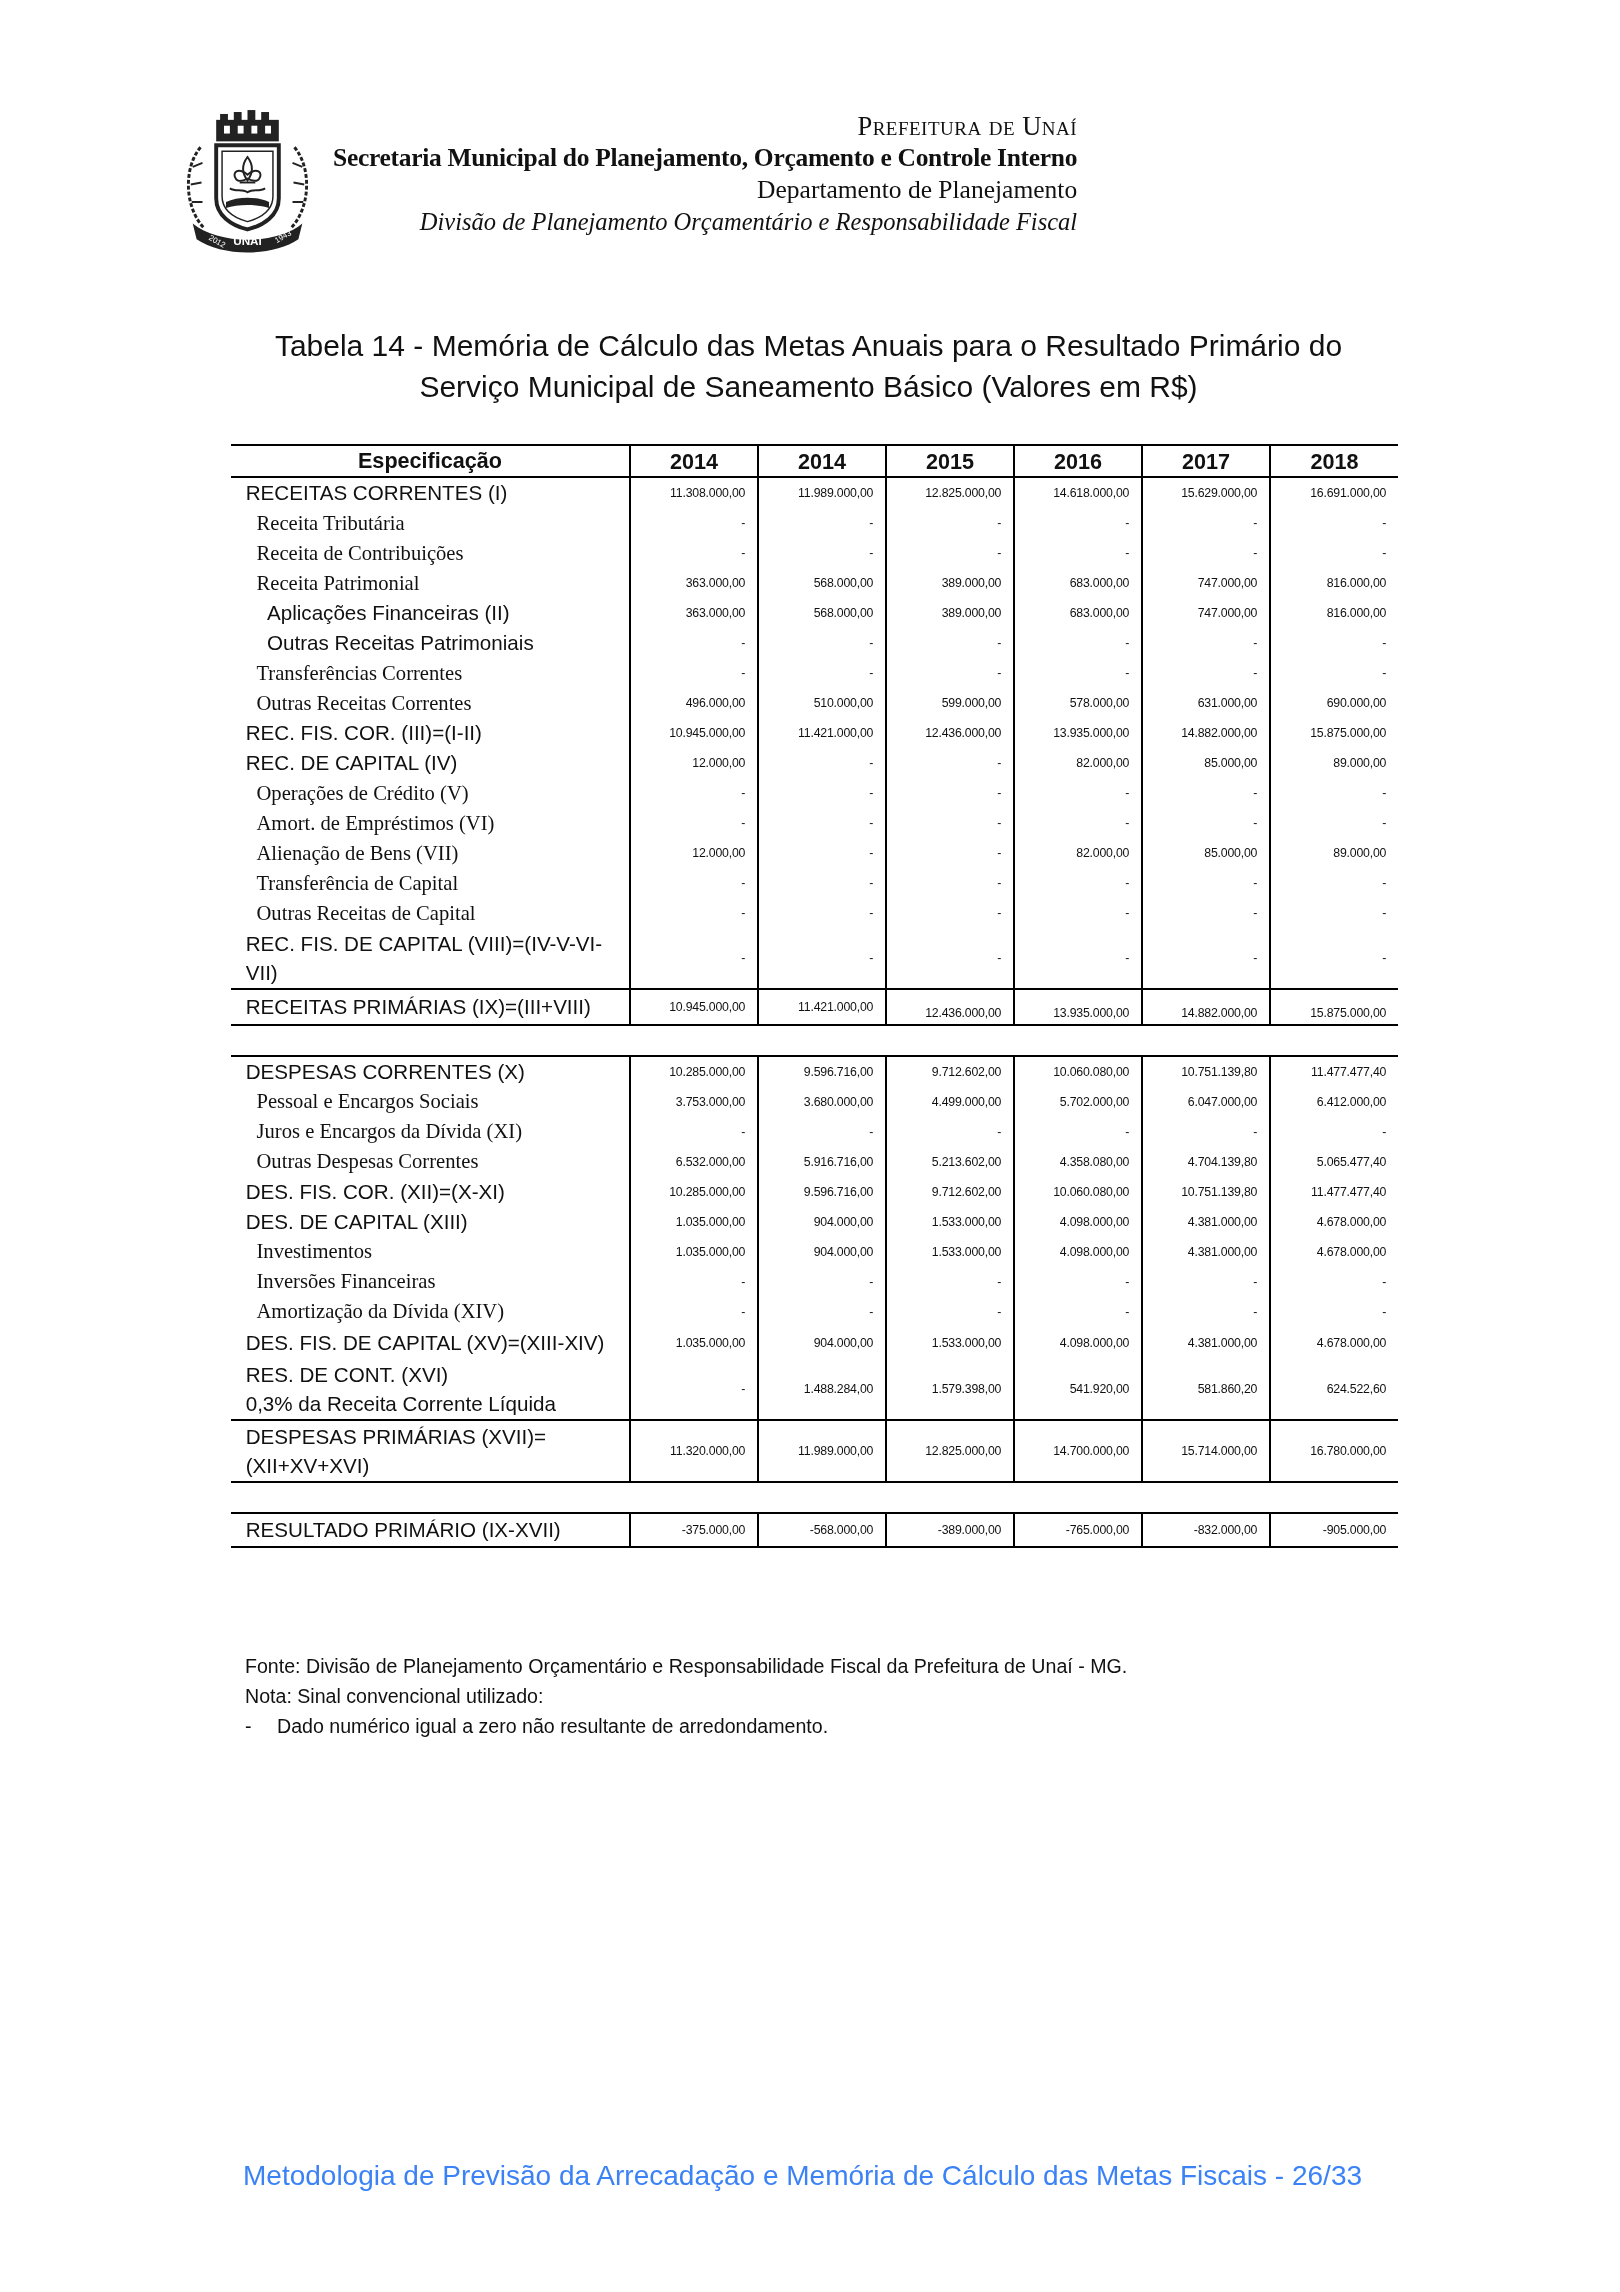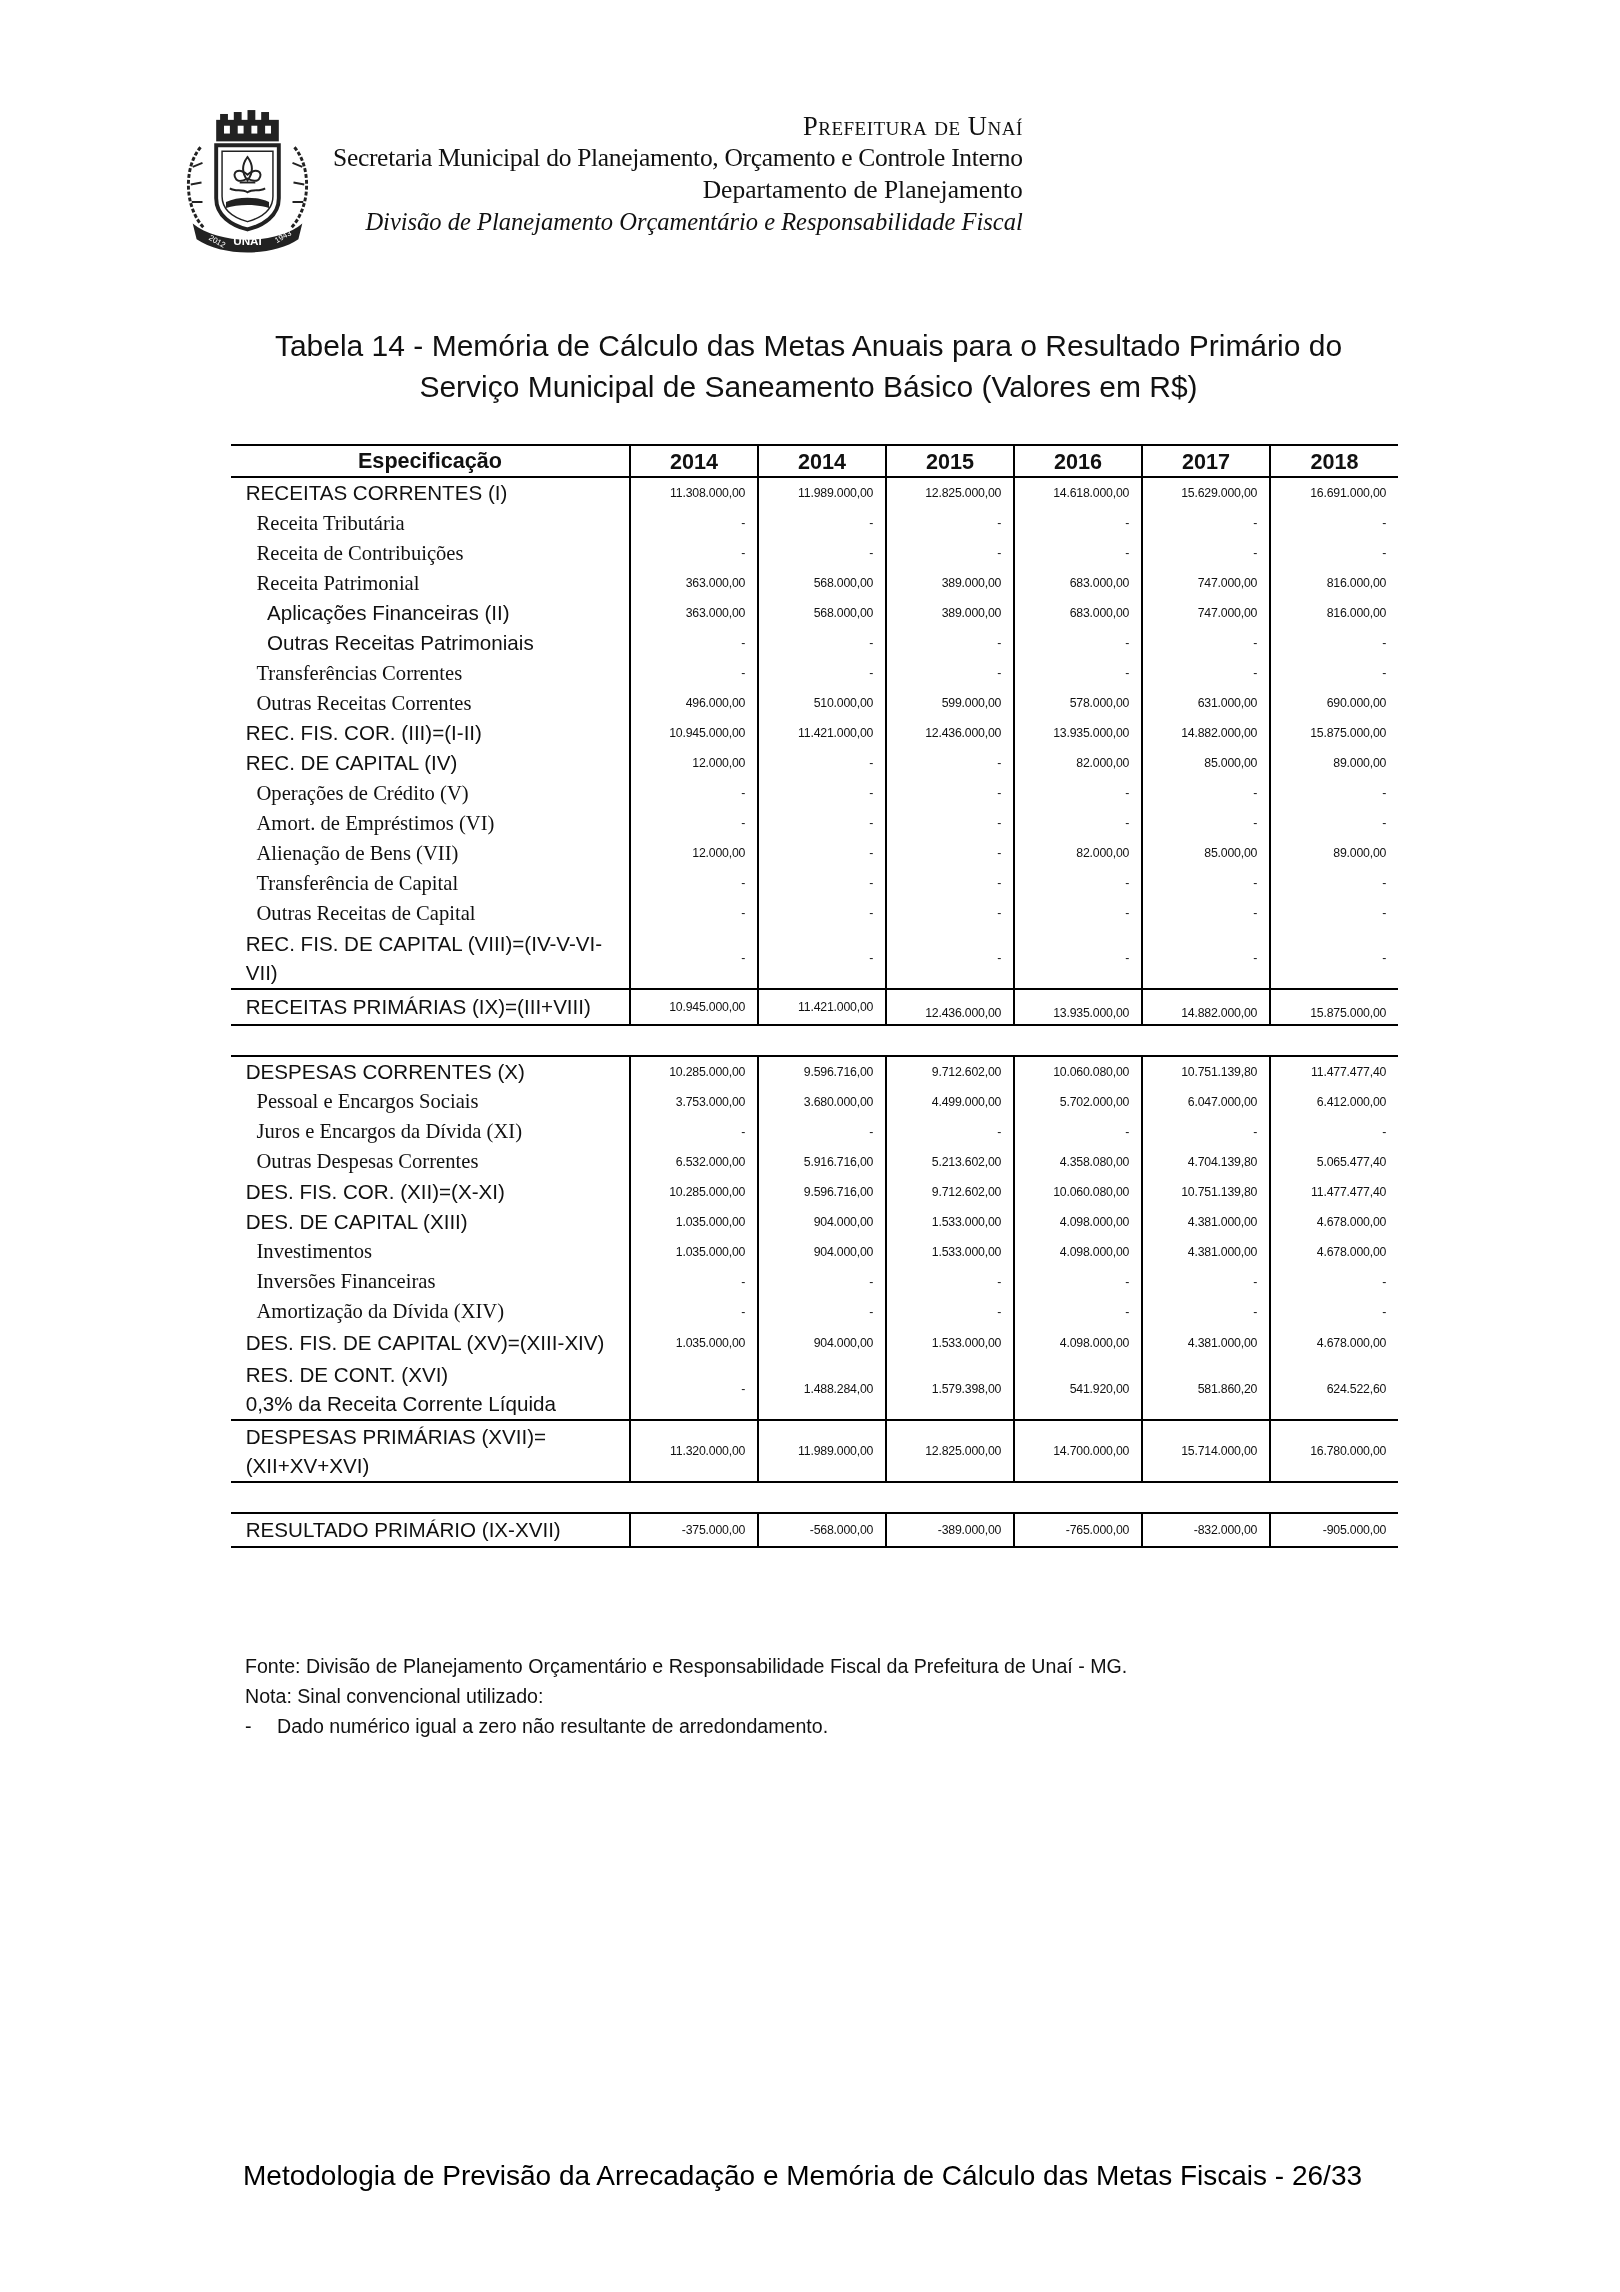--- a/index.html
+++ b/index.html
@@ -3,21 +3,21 @@
 <meta charset="utf-8">
 <style>
   html, body { margin: 0; padding: 0; background: #ffffff; }
   body { width: 1620px; height: 2293px; position: relative; overflow: hidden; color: #111; font-family: "Liberation Sans", sans-serif; }
 
   .header { position: absolute; left: 179px; top: 108px; width: 1078px; height: 147px; }
   .crest { position: absolute; left: 0; top: 0; width: 137px; height: 147px; }
   .header-text { position: absolute; left: 154px; top: 2px; font-family: "Liberation Serif", serif; color: #111; text-align: right; }
   .h-line { white-space: nowrap; line-height: 32px; }
   .h-line.l1 { font-size: 26.5px; font-variant: small-caps; letter-spacing: 0.5px; }
-  .h-line.l2 { font-size: 25.5px; font-weight: normal; letter-spacing: -0.3px; }
+  .h-line.l2 { font-size: 25.5px; font-weight: bold; letter-spacing: -0.3px; }
   .h-line.l3 { font-size: 25.5px; }
   .h-line.l4 { font-size: 24.5px; font-style: italic; }
 
   .title { position: absolute; left: 196px; top: 325px; width: 1225px; text-align: center; font-size: 30px; line-height: 41px; color: #111; }
 
   table.data { position: absolute; left: 231px; top: 444px; border-collapse: collapse; table-layout: fixed; width: 1167px; }
   table.data col.spec { width: 399px; }
   table.data col.yr { width: 128px; }
   table.data th { font-size: 21.6px; font-weight: bold; height: 29px; padding: 0; text-align: center; border-top: 2.9px solid #000; border-bottom: 2.9px solid #000; }
   table.data th.yr { border-left: 2px solid #000; vertical-align: bottom; padding-bottom: 1px; }
@@ -30,21 +30,21 @@
   table.data td.lbl.wrap { white-space: normal; line-height: 29px; padding-top: 1px; padding-bottom: 1px; }
   table.data tr.thick-top td { border-top: 2.9px solid #000; margin-top: 6px; }
   table.data tr.thick-bottom td { border-bottom: 2.9px solid #000; }
   table.data tr.thin-bottom td { border-bottom: 2px solid #000; }
   table.data tr.gap td { height: 29px; border-left: none !important; }
   table.data td.bottom-align { vertical-align: bottom; padding-bottom: 3.9px; }
 
   .notes { position: absolute; left: 245px; top: 1651px; font-size: 19.6px; line-height: 30px; color: #111; }
   .notes .dash { display: inline-block; width: 32px; }
 
-  .footer { position: absolute; left: 243px; top: 2160px; font-size: 28px; color: #000000; white-space: nowrap; }
+  .footer { position: absolute; left: 243px; top: 2160px; font-size: 28px; color: #3b82f6; white-space: nowrap; }
 </style>
 </head>
 <body>
 
 <div class="header">
   <div class="crest">
     <svg width="137" height="147" viewBox="0 0 140 150" xmlns="http://www.w3.org/2000/svg">
 
       <path d="M22 40 C5 60 5 100 25 122" stroke="#222" stroke-width="3" fill="none" stroke-dasharray="4 2"></path>
       <path d="M118 40 C135 60 135 100 115 122" stroke="#222" stroke-width="3" fill="none" stroke-dasharray="4 2"></path>

